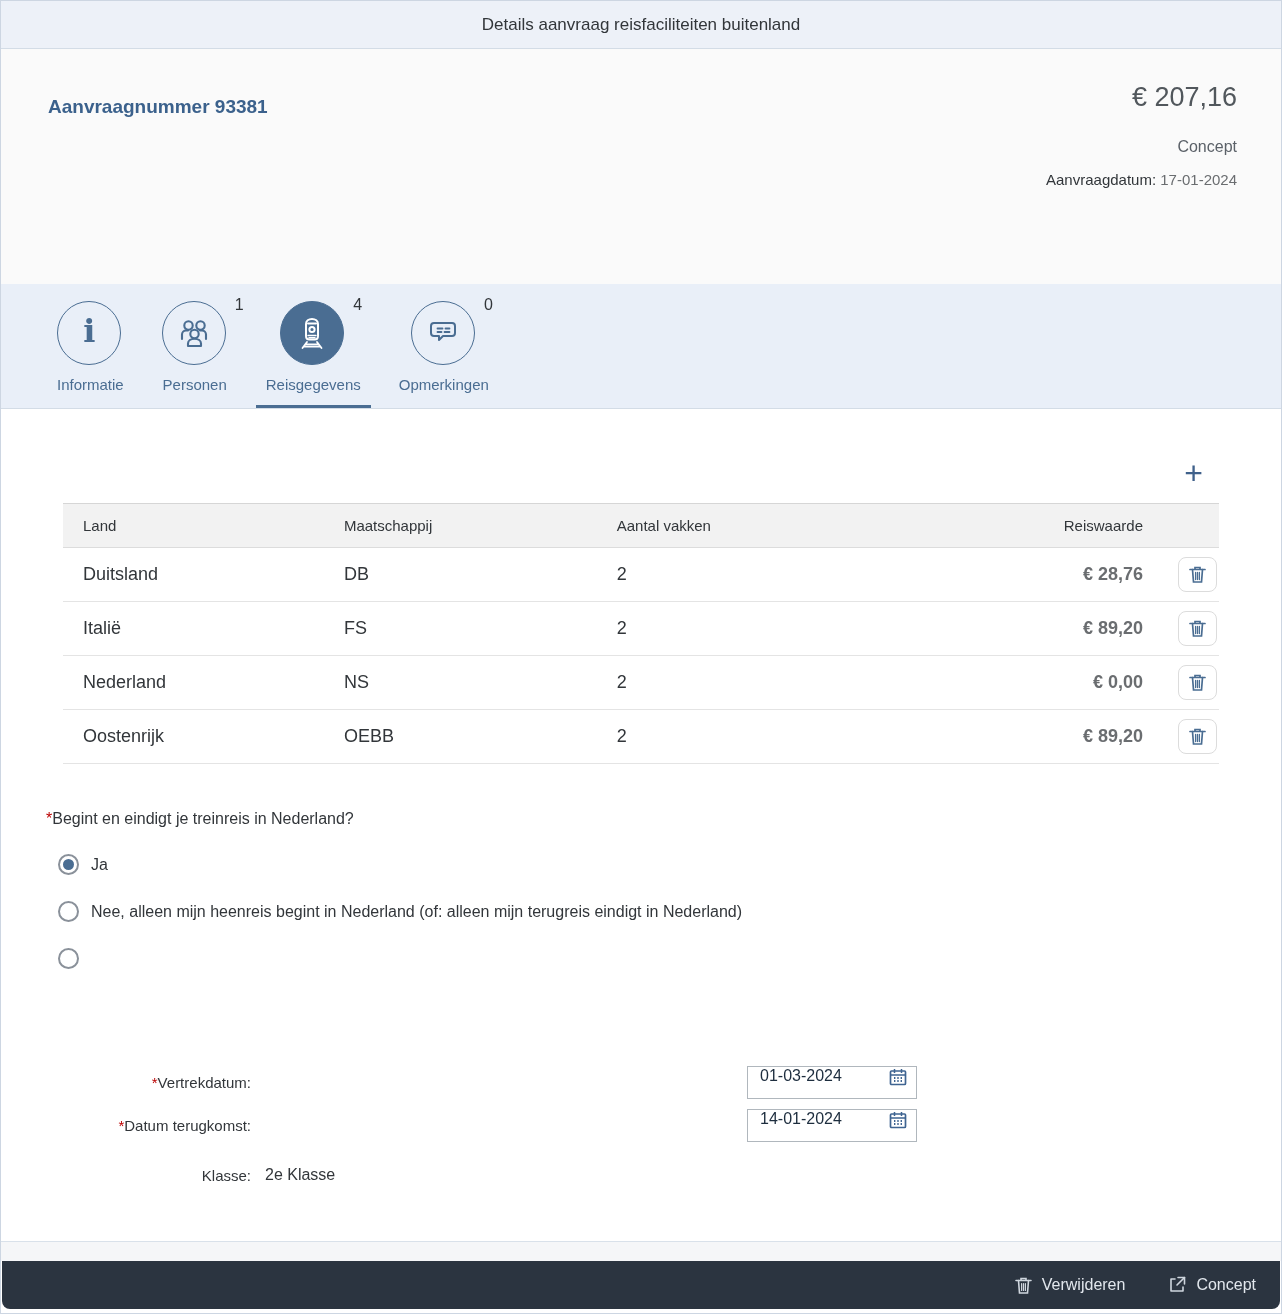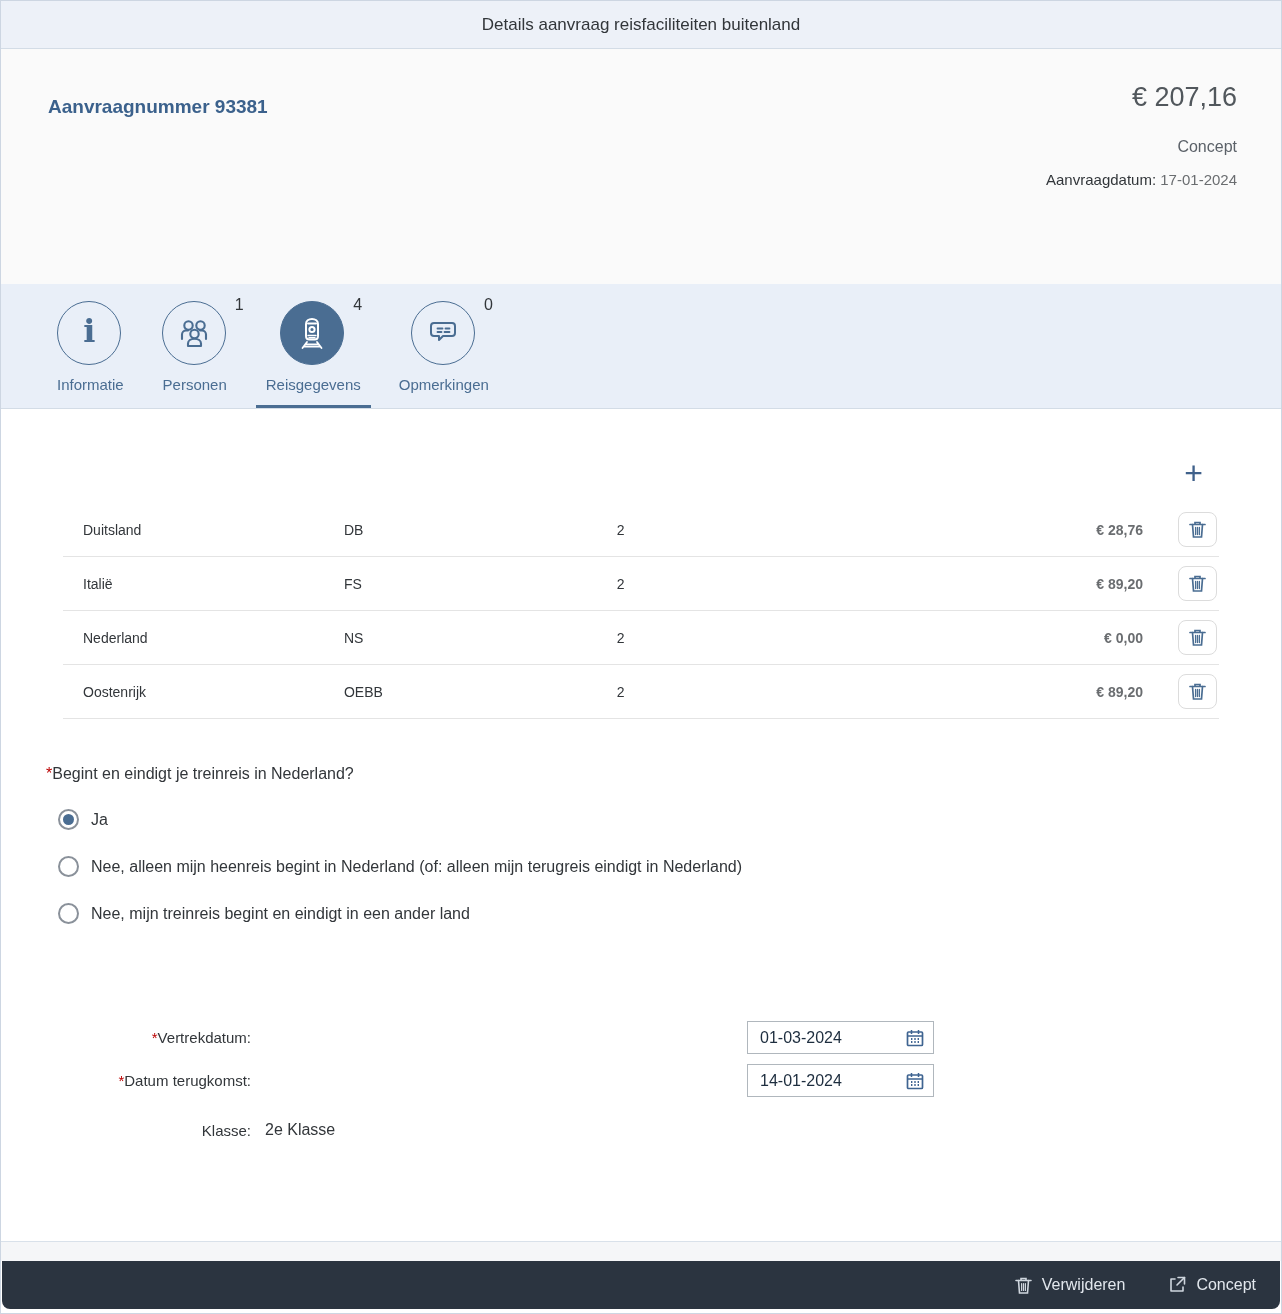--- a/index.html
+++ b/index.html
@@ -95,21 +95,21 @@
     height:45px;
     background:#f2f2f2;
     border-top:1px solid #d6d6d6;
     border-bottom:1px solid #dcdcdc;
     font-size:15px; color:#32363a;
   }
   .tbl-row {
     display:flex; align-items:center;
     height:54px;
     border-bottom:1px solid #e4e4e4;
-    font-size:14px; color:#32363a;
+    font-size:18px; color:#32363a;
     background:#ffffff;
   }
   .c-land { width:24.3%; padding-left:20px; }
   .c-maat { width:23.6%; }
   .c-vakken { width:26%; }
   .c-waarde { flex:1; text-align:right; padding-right:10px; }
   .c-action { width:66px; display:flex; justify-content:flex-end; padding-right:2px; }
   .tbl-row .c-waarde { color:#6a6d70; font-weight:bold;text-align:right; }
   .row-del-btn {
     width:39px; height:35px;
@@ -133,24 +133,24 @@
   .radio-circle .dot { width:11px; height:11px; border-radius:50%; background:#4a6d92; display:none; }
   .radio-option.selected .radio-circle .dot { display:block; }
   .radio-option .opt-label { margin-left:12px; font-size:16px; }
 
   
   .form-section { margin-top:97px; }
   .form-row { display:flex; align-items:center; margin-bottom:10px; height:33px; }
   .form-label { width:188px; text-align:right; font-size:15px; }
   .date-input {
     margin-left:496px;
-    width:187px; height:33px;
+    width:170px; height:33px;
     border:1px solid #b0b7bd;
     background:#ffffff;
-    display:flex; align-items:center;
+    display:flex; 
     padding:0 8px 0 12px;
     cursor:text;
   }
   .date-input .date-val { flex:1; font-size:16px; color:#1d2d3e; }
   .date-input .cal { color:#3f6491; display:flex; cursor:pointer; }
   .static-row { margin-top:22px; height:22px; }
   .static-val { margin-left:14px; font-size:16px; }
 
   
   .pre-footer {
@@ -260,20 +260,27 @@
 
   </div>
 
   <div class="content">
 
     <div class="add-row">
       <button class="add-btn">+</button>
     </div>
 
     <div class="tbl">
+      <div class="tbl-head">
+        <div class="c-land">Land</div>
+        <div class="c-maat">Maatschappij</div>
+        <div class="c-vakken">Aantal vakken</div>
+        <div class="c-waarde">Reiswaarde</div>
+        <div class="c-action"></div>
+      </div>
 
       <div class="tbl-row">
         <div class="c-land">Duitsland</div>
         <div class="c-maat">DB</div>
         <div class="c-vakken">2</div>
         <div class="c-waarde">€ 28,76</div>
         <div class="c-action">
           <button class="row-del-btn">
             <svg width="19" height="19" viewBox="0 0 19 19" fill="none" stroke="currentColor" stroke-width="1.7" stroke-linecap="round">
               <path d="M2 4.5 h15 M7 4.5 V2.5 h5 v2"></path>
@@ -345,21 +352,20 @@
         <span class="opt-label">Ja</span>
       </div>
 
       <div class="radio-option">
         <span class="radio-circle"></span>
         <span class="opt-label">Nee, alleen mijn heenreis begint in Nederland (of: alleen mijn terugreis eindigt in Nederland)</span>
       </div>
 
       <div class="radio-option">
         <span class="radio-circle"></span>
-        <span class="opt-label">Nee, mijn treinreis begint en eindigt in een ander land</span>
       </div>
     </div>
 
     <div class="form-section">
 
       <div class="form-row">
         <div class="form-label">
           <span class="req-star">*</span><span>Vertrekdatum:</span>
         </div>
         <div class="date-input">

